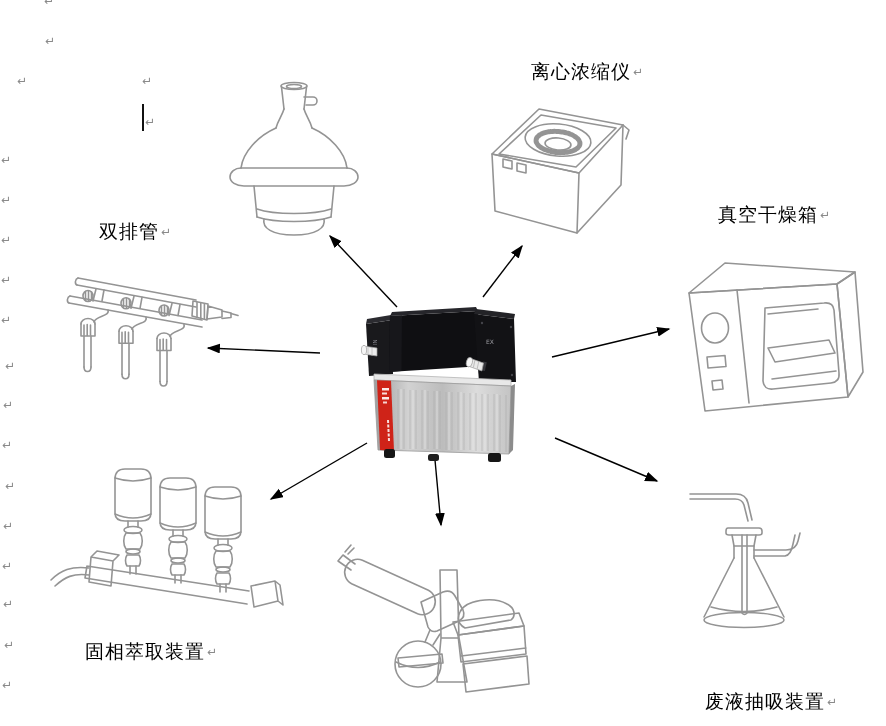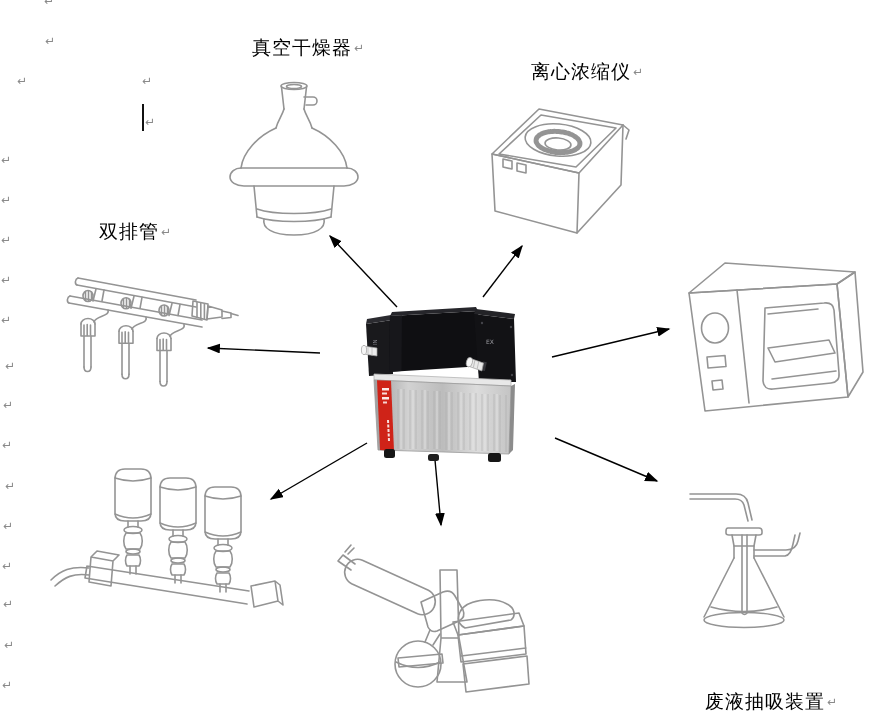--- a/index.html
+++ b/index.html
@@ -256,28 +256,31 @@
         <path d="M68,64 L100,64 Q110,64 112,55 L114,47"></path>
         <path d="M68,70 L99,70 Q105,69 107,58 L109,49"></path>
         <path d="M48,72 L18,131 M68,72 L98,131"></path>
         <ellipse cx="58" cy="134" rx="40" ry="7.5"></ellipse>
         <path d="M25,121 Q58,130 91,121"></path>
         <path d="M56,49 L56,127 M61,49 L61,127 M56,127 Q58.5,130 61,127"></path>
       </g>
     </svg>
   </div>
 
-  <div class="lbl" style="left:252px; top:36px;">
-    <span>真空干燥器</span><span class="pmark-inline">↵</span>
-  </div>
   <div class="lbl" style="left:531px; top:60px;text-align:center;">
     <span>离心浓缩仪</span><span class="pmark-inline">↵</span>
   </div>
+  <div class="lbl" style="left:718px; top:203px;">
+    <span>真空干燥箱</span><span class="pmark-inline">↵</span>
+  </div>
   <div class="lbl" style="left:99px; top:220px;">
     <span>双排管</span><span class="pmark-inline">↵</span>
+  </div>
+  <div class="lbl" style="left:85px; top:640px;">
+    <span>固相萃取装置</span><span class="pmark-inline">↵</span>
   </div>
   <div class="lbl" style="left:705px; top:662px;margin-top:28px;">
     <span>废液抽吸装置</span><span class="pmark-inline">↵</span>
   </div>
 
   <span class="pmark" style="left:44px; top:-6px;">↵</span>
   <span class="pmark" style="left:45px; top:34px;">↵</span>
   <span class="pmark" style="left:17px; top:74px;">↵</span>
   <span class="pmark" style="left:142px; top:74px;">↵</span>
   <span class="pmark" style="left:145px; top:115px;">↵</span>

